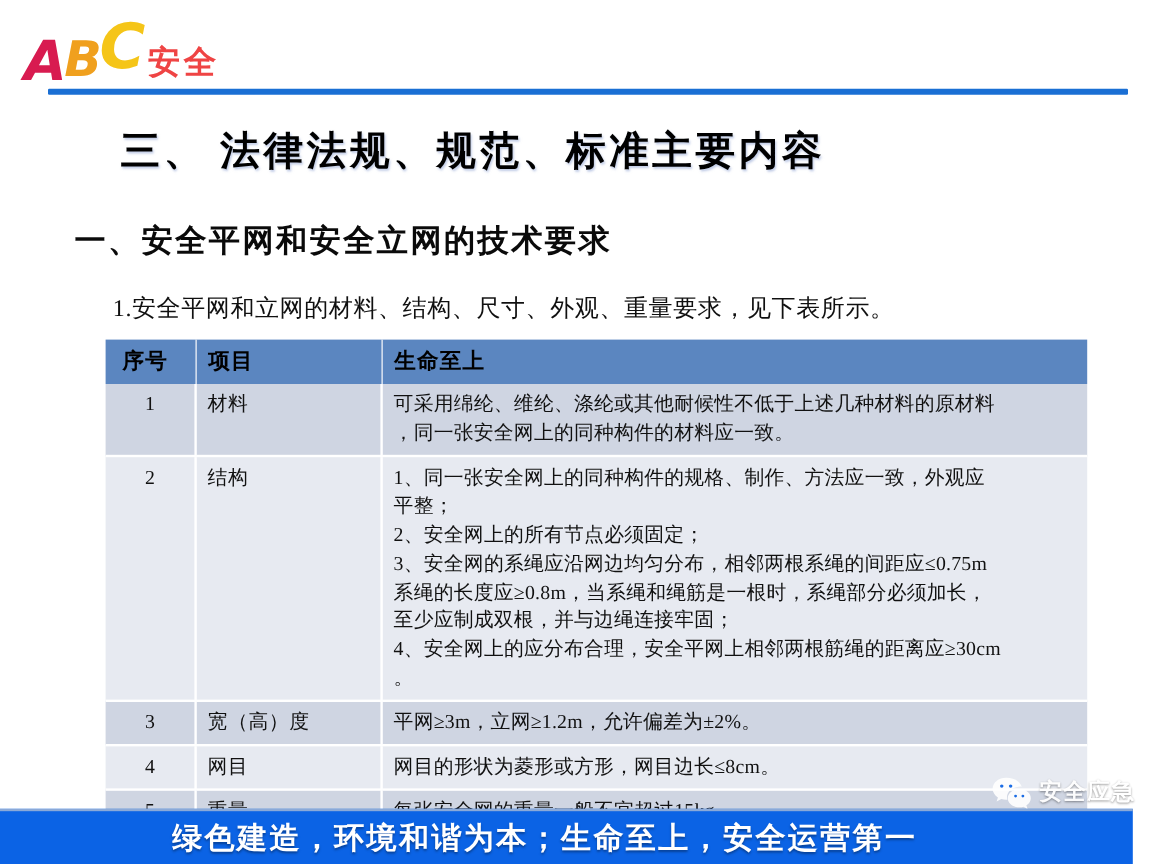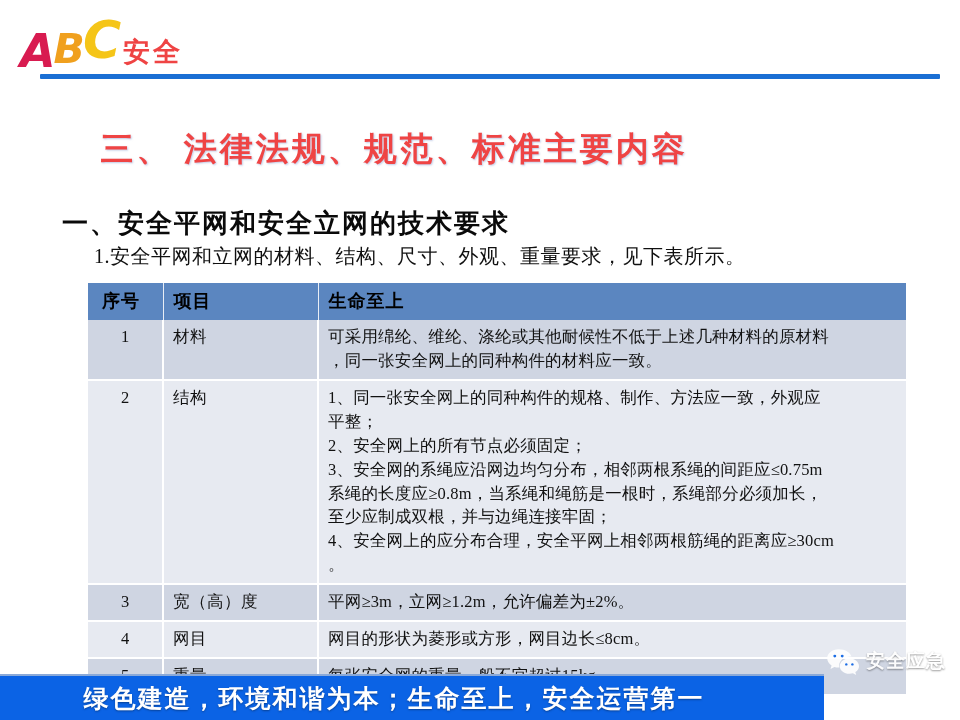--- a/index.html
+++ b/index.html
@@ -64,30 +64,29 @@
   
   #slide-title {
     position: absolute;
     left: 0;
     top: 104px;
     width: 788px;
     text-align: center;
     font-family: "Liberation Serif", "DejaVu Serif", serif;
     font-size: 33px;
     font-weight: bold;
-    color: #ef4444;
+    color: #000000;
     letter-spacing: 3px;
     text-shadow: 1px 1px 2px rgba(140,160,210,0.55);
-    margin-top: 23px;
   }
 
   #section-title {
     position: absolute;
     left: 62px;
-    top: 206px;
+    top: 183px;
     font-family: "Liberation Serif", "DejaVu Serif", serif;
     font-size: 26px;
     font-weight: bold;
     color: #0a0a0a;
     letter-spacing: 2px;
   }
 
   #lead-line {
     position: absolute;
     left: 94px;
@@ -147,21 +146,21 @@
   }
   td.cell-item { letter-spacing: 0.5px; }
   td.cell-req  { letter-spacing: 0.2px; }
   td.cell-req .req-line { display: block; }
 
   
   #footer-banner {
     position: absolute;
     left: 0;
     bottom: 0;
-    width: 824px;
+    width: 944px;
     height: 44px;
     background: #0B63E5;
     display: flex;
     align-items: center;
     justify-content: center;
     border-top: 2px solid #8aa9d8;
   }
   #footer-text {
     font-family: "Liberation Serif", "DejaVu Serif", serif;
     font-size: 25px;

